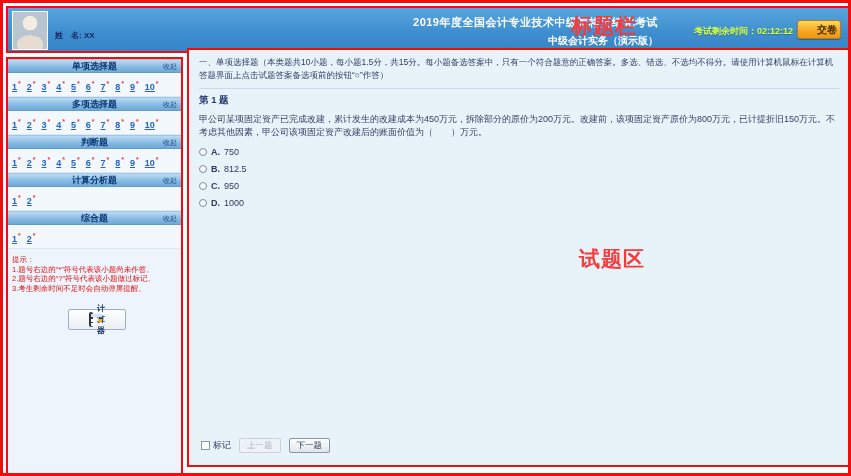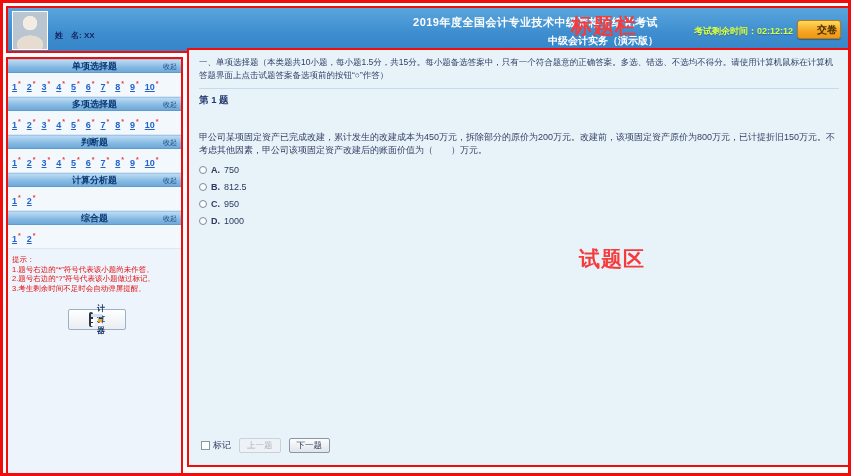--- a/index.html
+++ b/index.html
@@ -47,21 +47,21 @@
   .calc-icon::before { content:""; position:absolute; left:2px; top:2px; width:11px; height:3px; background:#cfe3f5; }
   .calc-icon::after { content:""; position:absolute; left:2px; top:7px; width:4px; height:2.5px; background:#fff;
     box-shadow:7px 0 0 #f5a623, 0 4px 0 #fff, 7px 4px 0 #fff; }
   .calc-label { font-size:8px; font-weight:bold; color:#1c3a66; }
 
   
   .main { position:absolute; left:184px; top:45px; width:664px; height:419px;
     border:2px solid #f20d0d; background:#e8f2f9; padding:6px 10px; }
   .instruction { font-size:8.5px; color:#2e3f66; line-height:13px; width:642px; }
   .divider { border-top:1px solid #c5dbec; margin:6px 0 5px 0; }
-  .qno { font-size:9.5px; font-weight:bold; color:#223a6e; margin-bottom:24px; }
+  .qno { font-size:9.5px; font-weight:bold; color:#223a6e; margin-bottom:6px; }
   .qtext { font-size:9px; color:#333f63; line-height:13px; width:642px; margin-bottom:8px; }
   .opt-row { display:flex; align-items:center; gap:4px; margin-bottom:7px; cursor:pointer; width:200px; }
   .radio { width:8px; height:8px; border:1px solid #7c8aa0; border-radius:50%; background:#fdfdfd; flex:0 0 auto; }
   .opt-key { font-size:9px; font-weight:bold; color:#2b3a5e; }
   .opt-text { font-size:9px; color:#2b3a5e; }
   .controls { position:absolute; left:12px; bottom:12px; display:flex; align-items:center; gap:8px; }
   .mark-wrap { display:flex; align-items:center; gap:3px; cursor:pointer; }
   .checkbox { width:9px; height:9px; border:1px solid #8a97a8; background:#ffffff; }
   .mark-label { font-size:9px; color:#2b3a5e; }
   .nav-btn { height:15px; padding:0 7px; font-size:8.5px; line-height:13px; border-radius:2px; cursor:pointer;text-align:right; }

